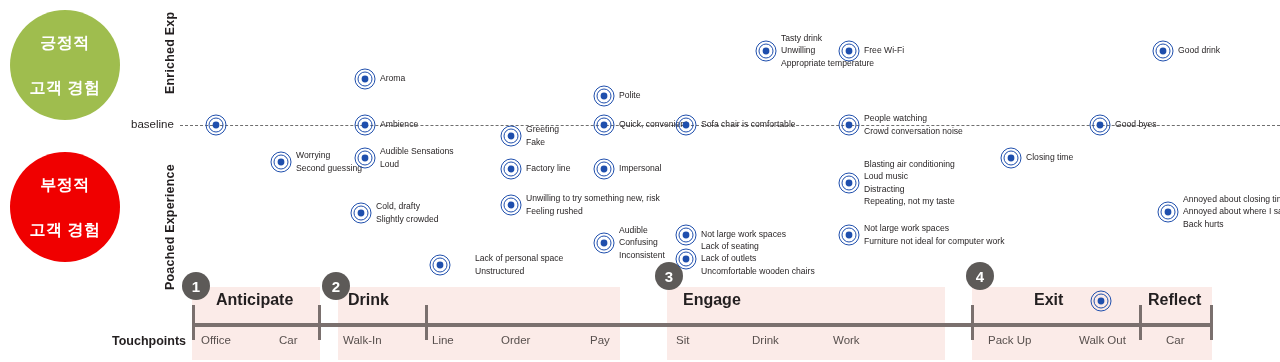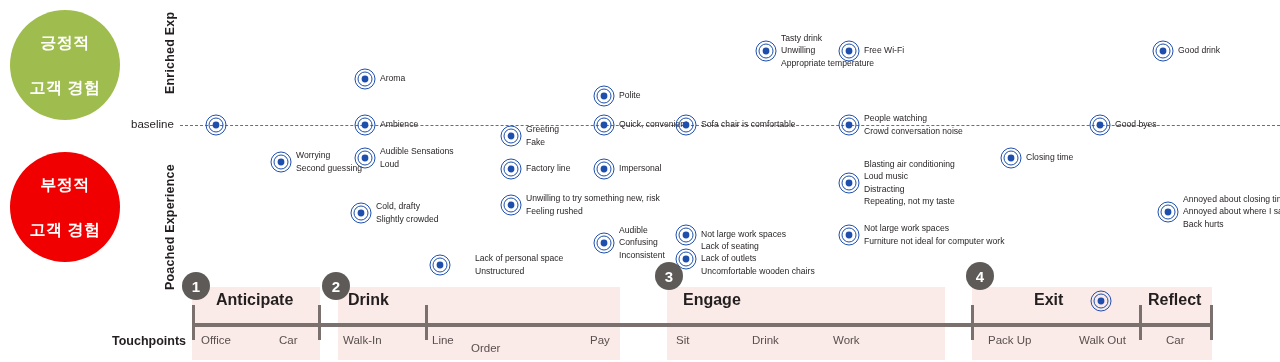--- a/index.html
+++ b/index.html
@@ -147,21 +147,21 @@
   <svg class="solo-marker" viewBox="0 0 22 22" style="left:1090px;top:290px;">
     <circle cx="11" cy="11" r="10" fill="none" stroke="#1f4fad" stroke-width="1"></circle>
     <circle cx="11" cy="11" r="7" fill="none" stroke="#1f4fad" stroke-width="1"></circle>
     <circle cx="11" cy="11" r="3.4" fill="#1f4fad"></circle>
   </svg>
 
   <div class="tp" style="left: 201px; top: 334px; color: rgb(88, 80, 78);">Office</div>
   <div class="tp" style="left: 279px; top: 334px; color: rgb(88, 80, 78);">Car</div>
   <div class="tp" style="left: 343px; top: 334px; color: rgb(88, 80, 78);">Walk-In</div>
   <div class="tp" style="left: 432px; top: 334px; color: rgb(88, 80, 78);">Line</div>
-  <div class="tp" style="left: 471px; top: 334px; color: rgb(88, 80, 78); margin-top: 8px;">Order</div>
+  <div class="tp" style="left: 501px; top: 334px; color: rgb(88, 80, 78);">Order</div>
   <div class="tp" style="left: 590px; top: 334px; color: rgb(88, 80, 78);">Pay</div>
   <div class="tp" style="left: 676px; top: 334px; color: rgb(88, 80, 78);">Sit</div>
   <div class="tp" style="left: 752px; top: 334px; color: rgb(88, 80, 78);">Drink</div>
   <div class="tp" style="left: 833px; top: 334px; color: rgb(88, 80, 78);">Work</div>
   <div class="tp" style="left: 988px; top: 334px; color: rgb(88, 80, 78);">Pack Up</div>
   <div class="tp" style="left: 1079px; top: 334px; color: rgb(88, 80, 78);">Walk Out</div>
   <div class="tp" style="left: 1166px; top: 334px; color: rgb(88, 80, 78);">Car</div>
 
   <div id="points-layer">
       <div class="pt" style="left: 205px; top: 114px;">

